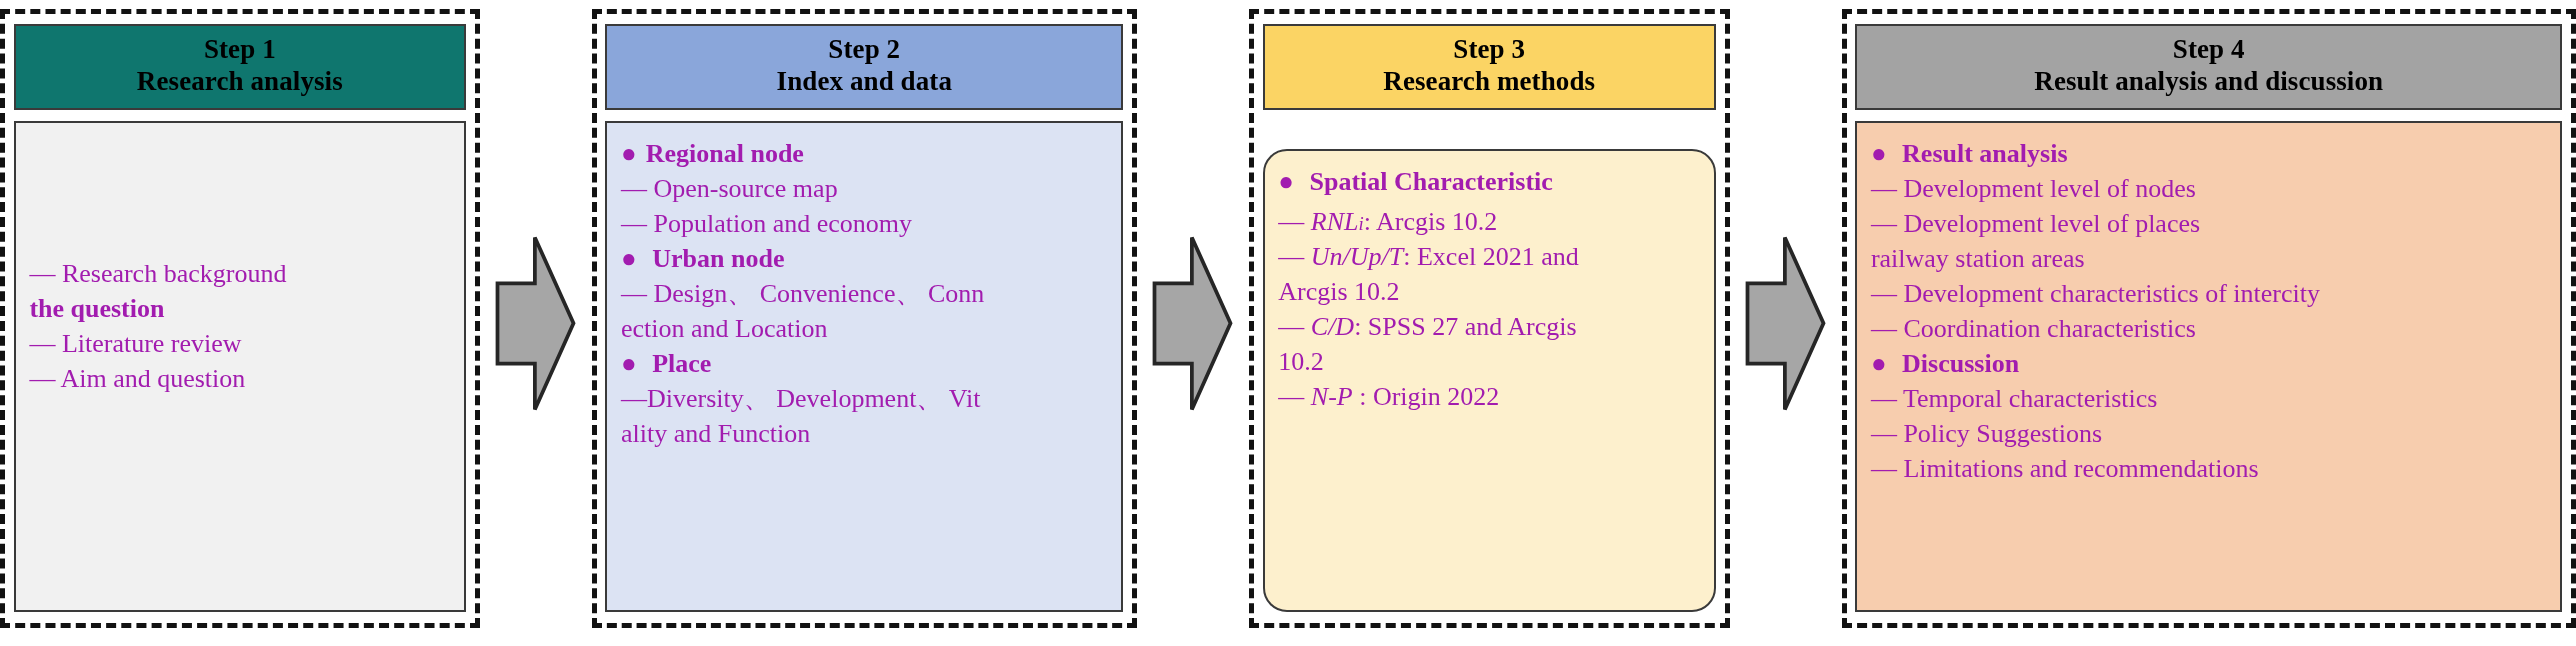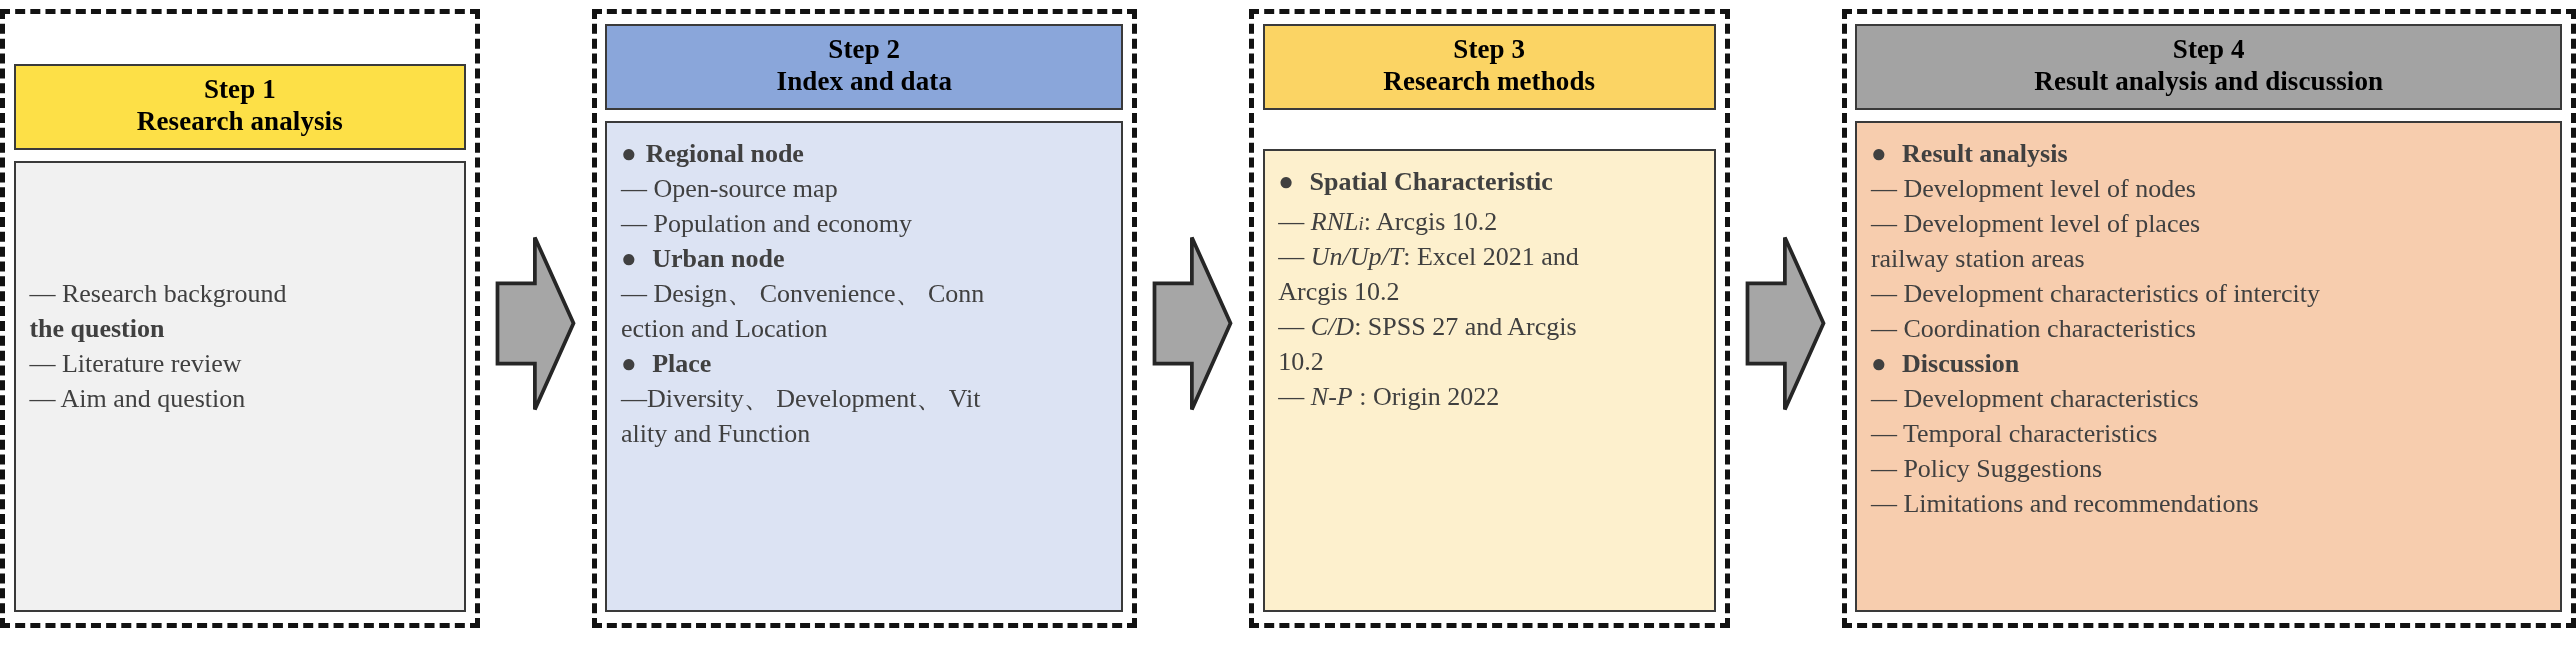--- a/index.html
+++ b/index.html
@@ -55,21 +55,21 @@
 
   
   .step-body {
     box-sizing: border-box;
     border: 2.5px solid #3a3a3a;
     margin-top: 11.2px;
     flex: 1 1 auto;
     padding: 13.7px 13.7px 10px 13.7px;
     font-size: 26px;
     line-height: 1.30;
-    color: #404040;
+    color: #a21caf;
     overflow: hidden;
   }
 
   
   .step-1 .step-body {
     display: flex;
     flex-direction: column;
     justify-content: center;
     padding-bottom: 93px;
   }
@@ -104,26 +104,26 @@
     justify-content: center;
     flex: 0 0 112px;
   }
   .arrow {
     width: 81px;
     height: 177px;
     display: block;
   }
 
   
-  .step-1 .step-header { background: #fde047; margin-top: 40px; }
+  .step-1 .step-header { background: #0f766e; }
   .step-1 .step-body   { background: #f1f1f1; }
   .step-2 .step-header { background: #8aa6da; }
   .step-2 .step-body   { background: #dce3f3; }
   .step-3 .step-header { background: #fbd464; }
-  .step-3 .step-body   { background: #fdf0cd; }
+  .step-3 .step-body   { background: #fdf0cd; border-radius: 24px; }
   .step-4 .step-header { background: #a3a3a3; }
   .step-4 .step-body   { background: #f7cdae; }
 </style>
 </head>
 <body>
 
 <div id="flow">
 
   <div class="step-panel step-1">
     <div class="step-header">
@@ -202,21 +202,20 @@
       <span class="hdr-line2">Result analysis and discussion</span>
     </div>
     <div class="step-body">
       <span class="line head"><span class="blt">●</span><span> Result analysis</span></span>
       <span class="line dash">— Development level of nodes</span>
       <span class="line dash">— Development level of places</span>
       <span class="line cont">railway station areas</span>
       <span class="line dash">— Development characteristics of intercity</span>
       <span class="line dash">— Coordination characteristics</span>
       <span class="line head"><span class="blt">●</span><span> Discussion</span></span>
-      <span class="line dash">— Development characteristics</span>
       <span class="line dash">— Temporal characteristics</span>
       <span class="line dash">— Policy Suggestions</span>
       <span class="line dash">— Limitations and recommendations</span>
     </div>
   </div>
 
 </div>
 
 
 </body></html>

